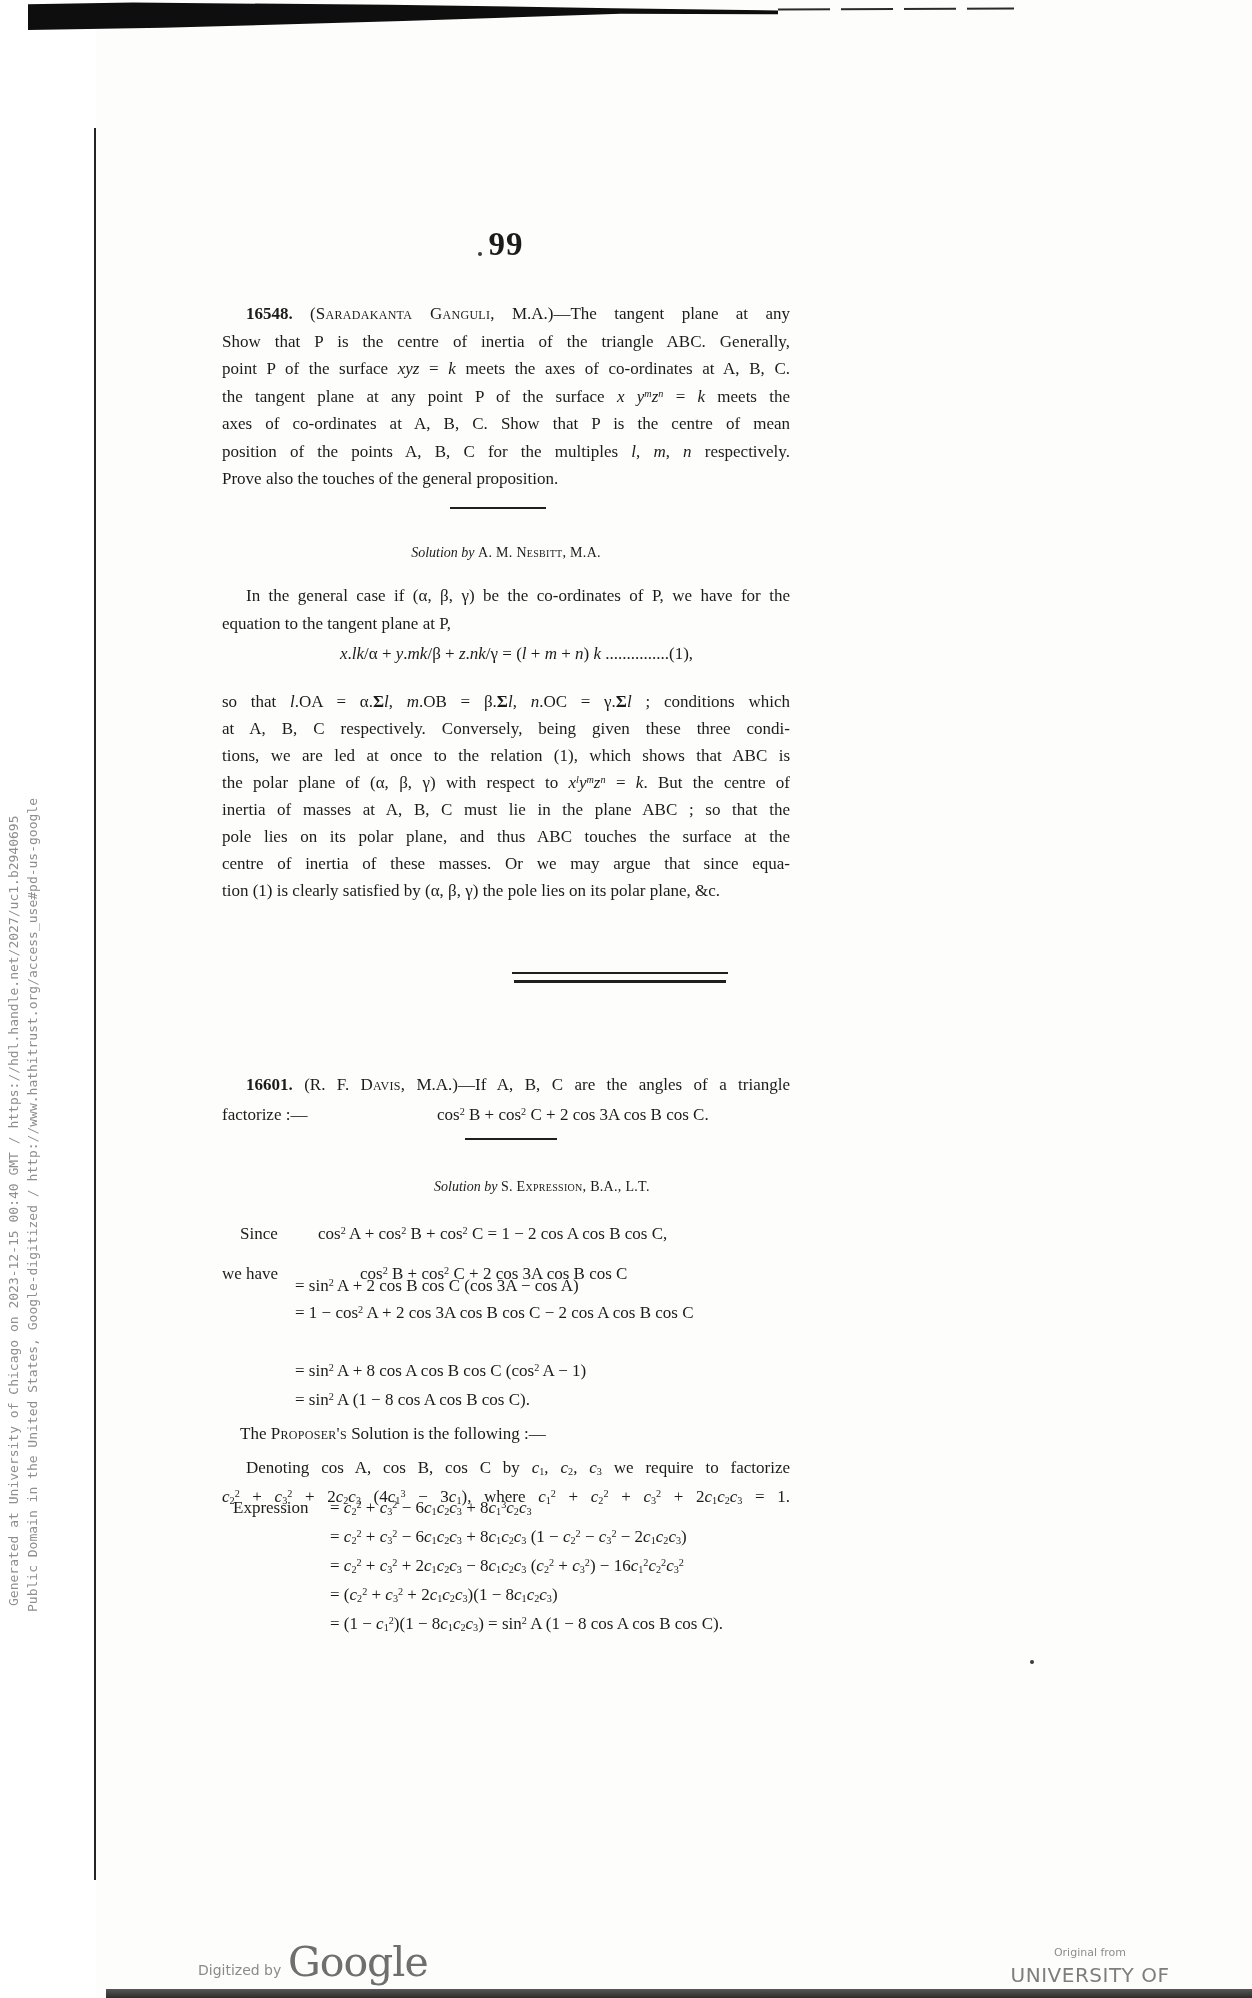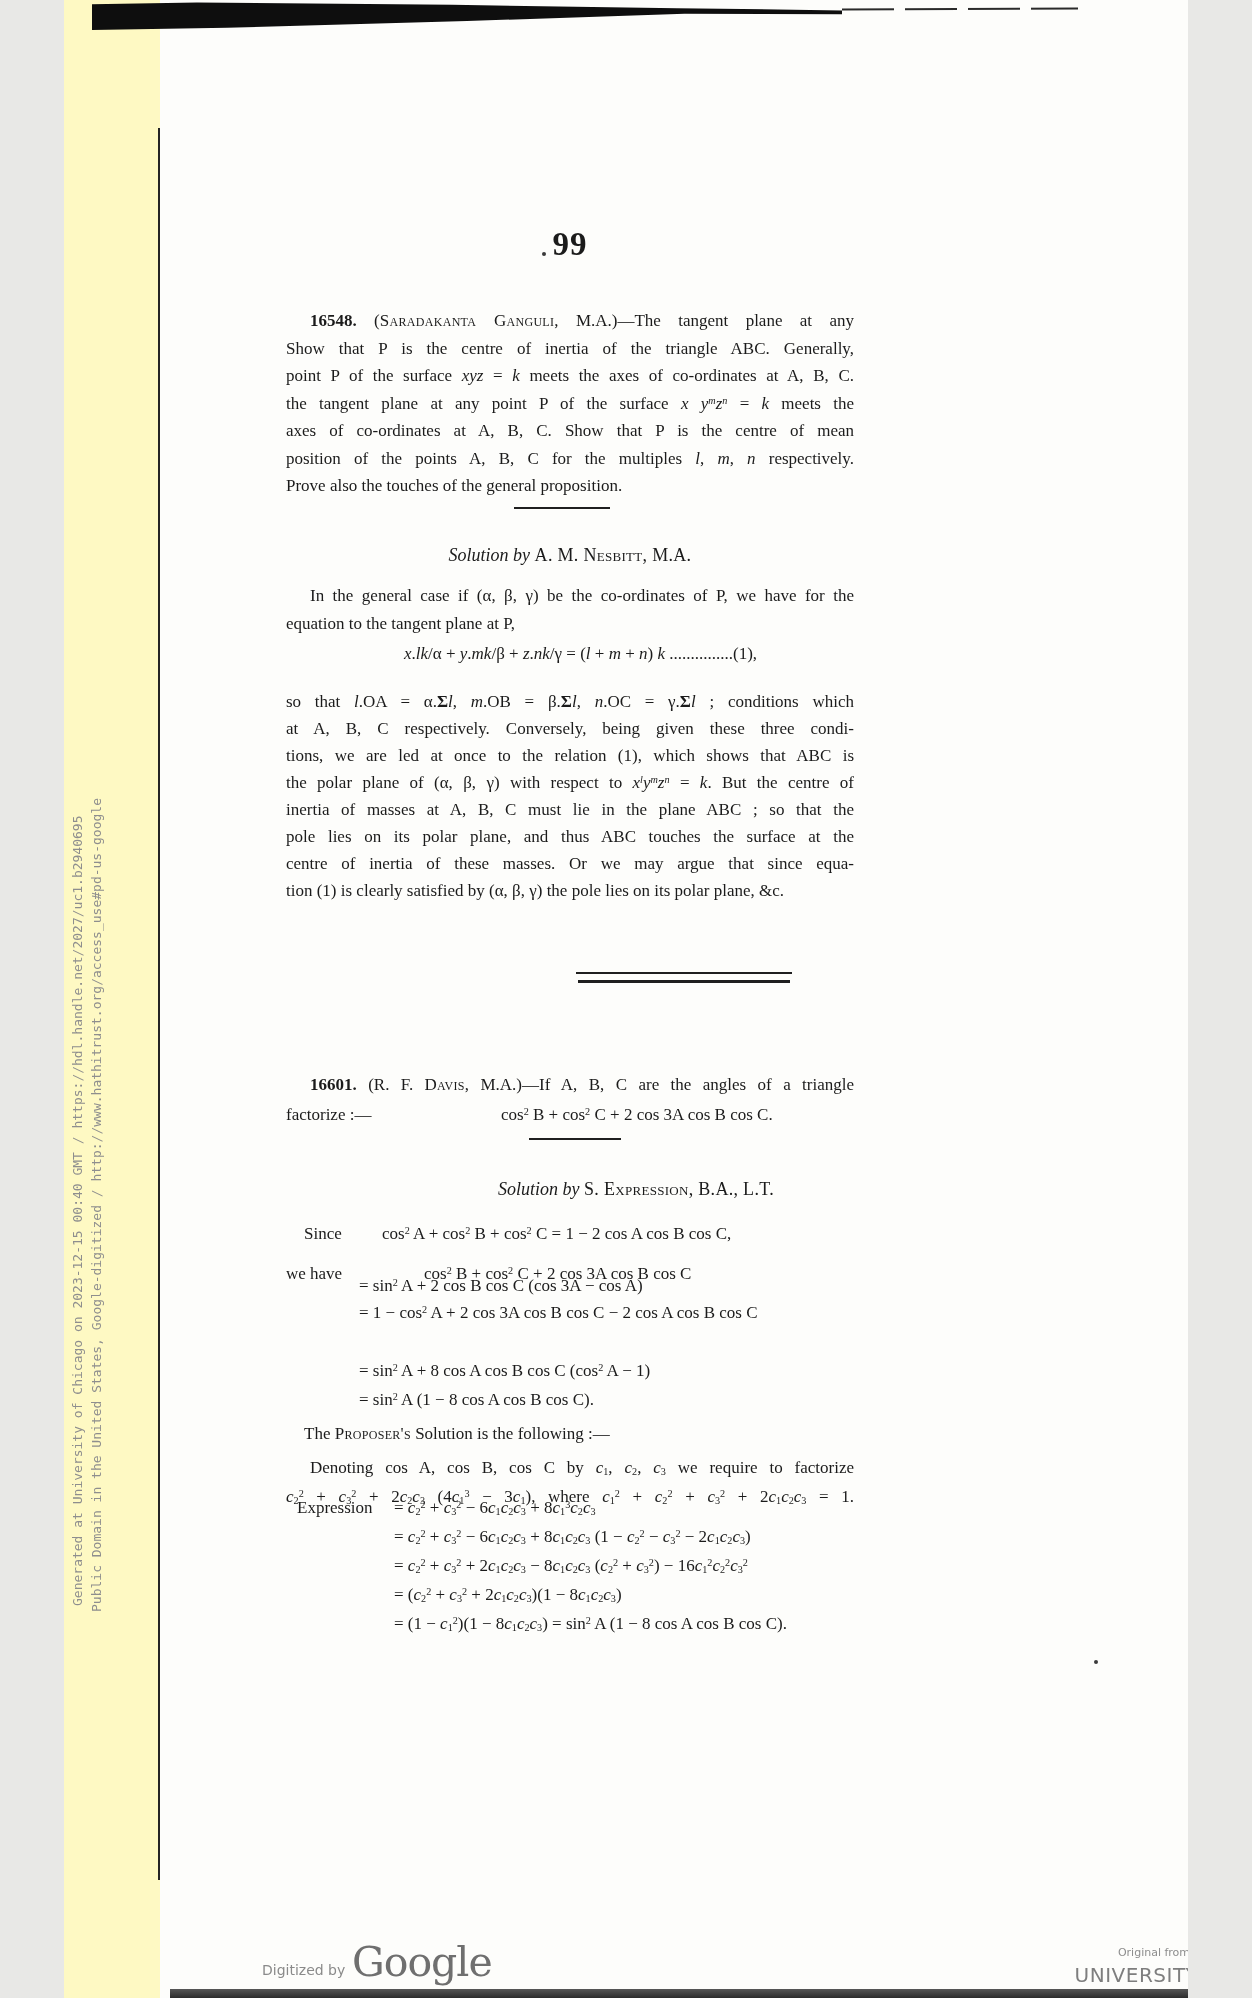--- a/index.html
+++ b/index.html
@@ -1,18 +1,18 @@
 <!DOCTYPE html>
 <html><head>
 <meta charset="utf-8">
 <style>
   html,body{margin:0;padding:0;background:#e8e8e6;}
   .scan-page{
-    position:relative;width:1124px;height:1998px;margin:0 auto;
-    background:#fef9c3;overflow:hidden;
+    position:relative;width:1252px;height:1998px;margin:0 auto;
+    background:#ffffff;overflow:hidden;
     font-family:"Liberation Serif","DejaVu Serif",serif;
     color:#1b1b1b;
   }
   .paper{position:absolute;left:96px;top:0;width:1156px;height:1998px;background:#fdfdfb;}
   
   .top-wedge{position:absolute;left:28px;top:2px;width:750px;height:28px;background:#0e0e0e;
     clip-path:polygon(0 8%,14% 2%,48% 10%,78% 22%,100% 30%,100% 44%,79% 42%,50% 68%,18% 92%,0 100%);}
   .top-dash{position:absolute;left:778px;top:8px;width:236px;height:2px;
     background:repeating-linear-gradient(90deg,#2a2a2a 0 52px,transparent 52px 63px);transform:rotate(-0.2deg);}
   .edge-line{position:absolute;left:94px;top:128px;width:2px;height:1752px;background:#242424;}
@@ -25,21 +25,21 @@
   
   .content{position:absolute;left:222px;top:0;width:568px;font-size:17px;}
   .abs{position:absolute;left:0;width:568px;}
   .page-num{top:226px;text-align:center;font-size:33px;font-weight:bold;letter-spacing:1px;}
   .jline{text-align:justify;text-align-last:justify;}
   .jline.end{text-align-last:auto;}
   .indent-first .jline:first-child{text-indent:24px;}
   .lh275 .jline{line-height:27.5px;}
   .lh27 .jline{line-height:27px;}
   .lh29 .jline{line-height:29px;}
-  .sol-head{font-size:18px;}
+  .sol-head{font-size:14px;}
   .sol-head .it{font-style:italic;}
   .sc{font-variant:small-caps;letter-spacing:.3px;}
   b{font-weight:bold;}
   sup{font-size:60%;line-height:0;vertical-align:0.45em;}
   sub{font-size:60%;line-height:0;vertical-align:-0.2em;}
   .rule{background:#1f1f1f;height:2px;}
   .formula-row{white-space:nowrap;}
   .row-label{display:inline-block;}
   
   .foot{position:absolute;font-family:"DejaVu Sans","Liberation Sans",sans-serif;color:#8a8a8a;}
@@ -61,21 +61,21 @@
   <div class="dot-a" style="left:478px;top:252px;"></div>
   <div class="dot-a" style="left:1030px;top:1660px;"></div>
 
   <div class="sidebar-line" style="left:6px;top:1606px;">Generated at University of Chicago on 2023-12-15 00:40 GMT  /  https://hdl.handle.net/2027/uc1.b2940695</div>
   <div class="sidebar-line" style="left:25px;top:1612px;">Public Domain in the United States, Google-digitized  /  http://www.hathitrust.org/access_use#pd-us-google</div>
 
   <div class="content">
 
     <div class="abs page-num">99</div>
 
-    <div class="abs indent-first lh275" style="top:307px;">
+    <div class="abs indent-first lh275" style="top:300px;">
       <div class="jline"><b>16548.</b>  (<span class="sc">Saradakanta Ganguli</span>, M.A.)—The tangent plane at any</div>
       <div class="jline">Show that P is the centre of inertia of the triangle ABC.  Generally,</div>
       <div class="jline">point P of the surface <i>xyz</i> = <i>k</i> meets the axes of co-ordinates at A, B, C.</div>
       <div class="jline">the tangent plane at any point P of the surface <i>x y<sup>m</sup>z<sup>n</sup></i> = <i>k</i> meets the</div>
       <div class="jline">axes of co-ordinates at A, B, C.  Show that P is the centre of mean</div>
       <div class="jline">position of the points A, B, C for the multiples <i>l</i>, <i>m</i>, <i>n</i> respectively.</div>
       <div class="jline end">Prove also the touches of the general proposition.</div>
     </div>
 
     <div class="abs rule" style="top:507px;left:228px;width:96px;"></div>

